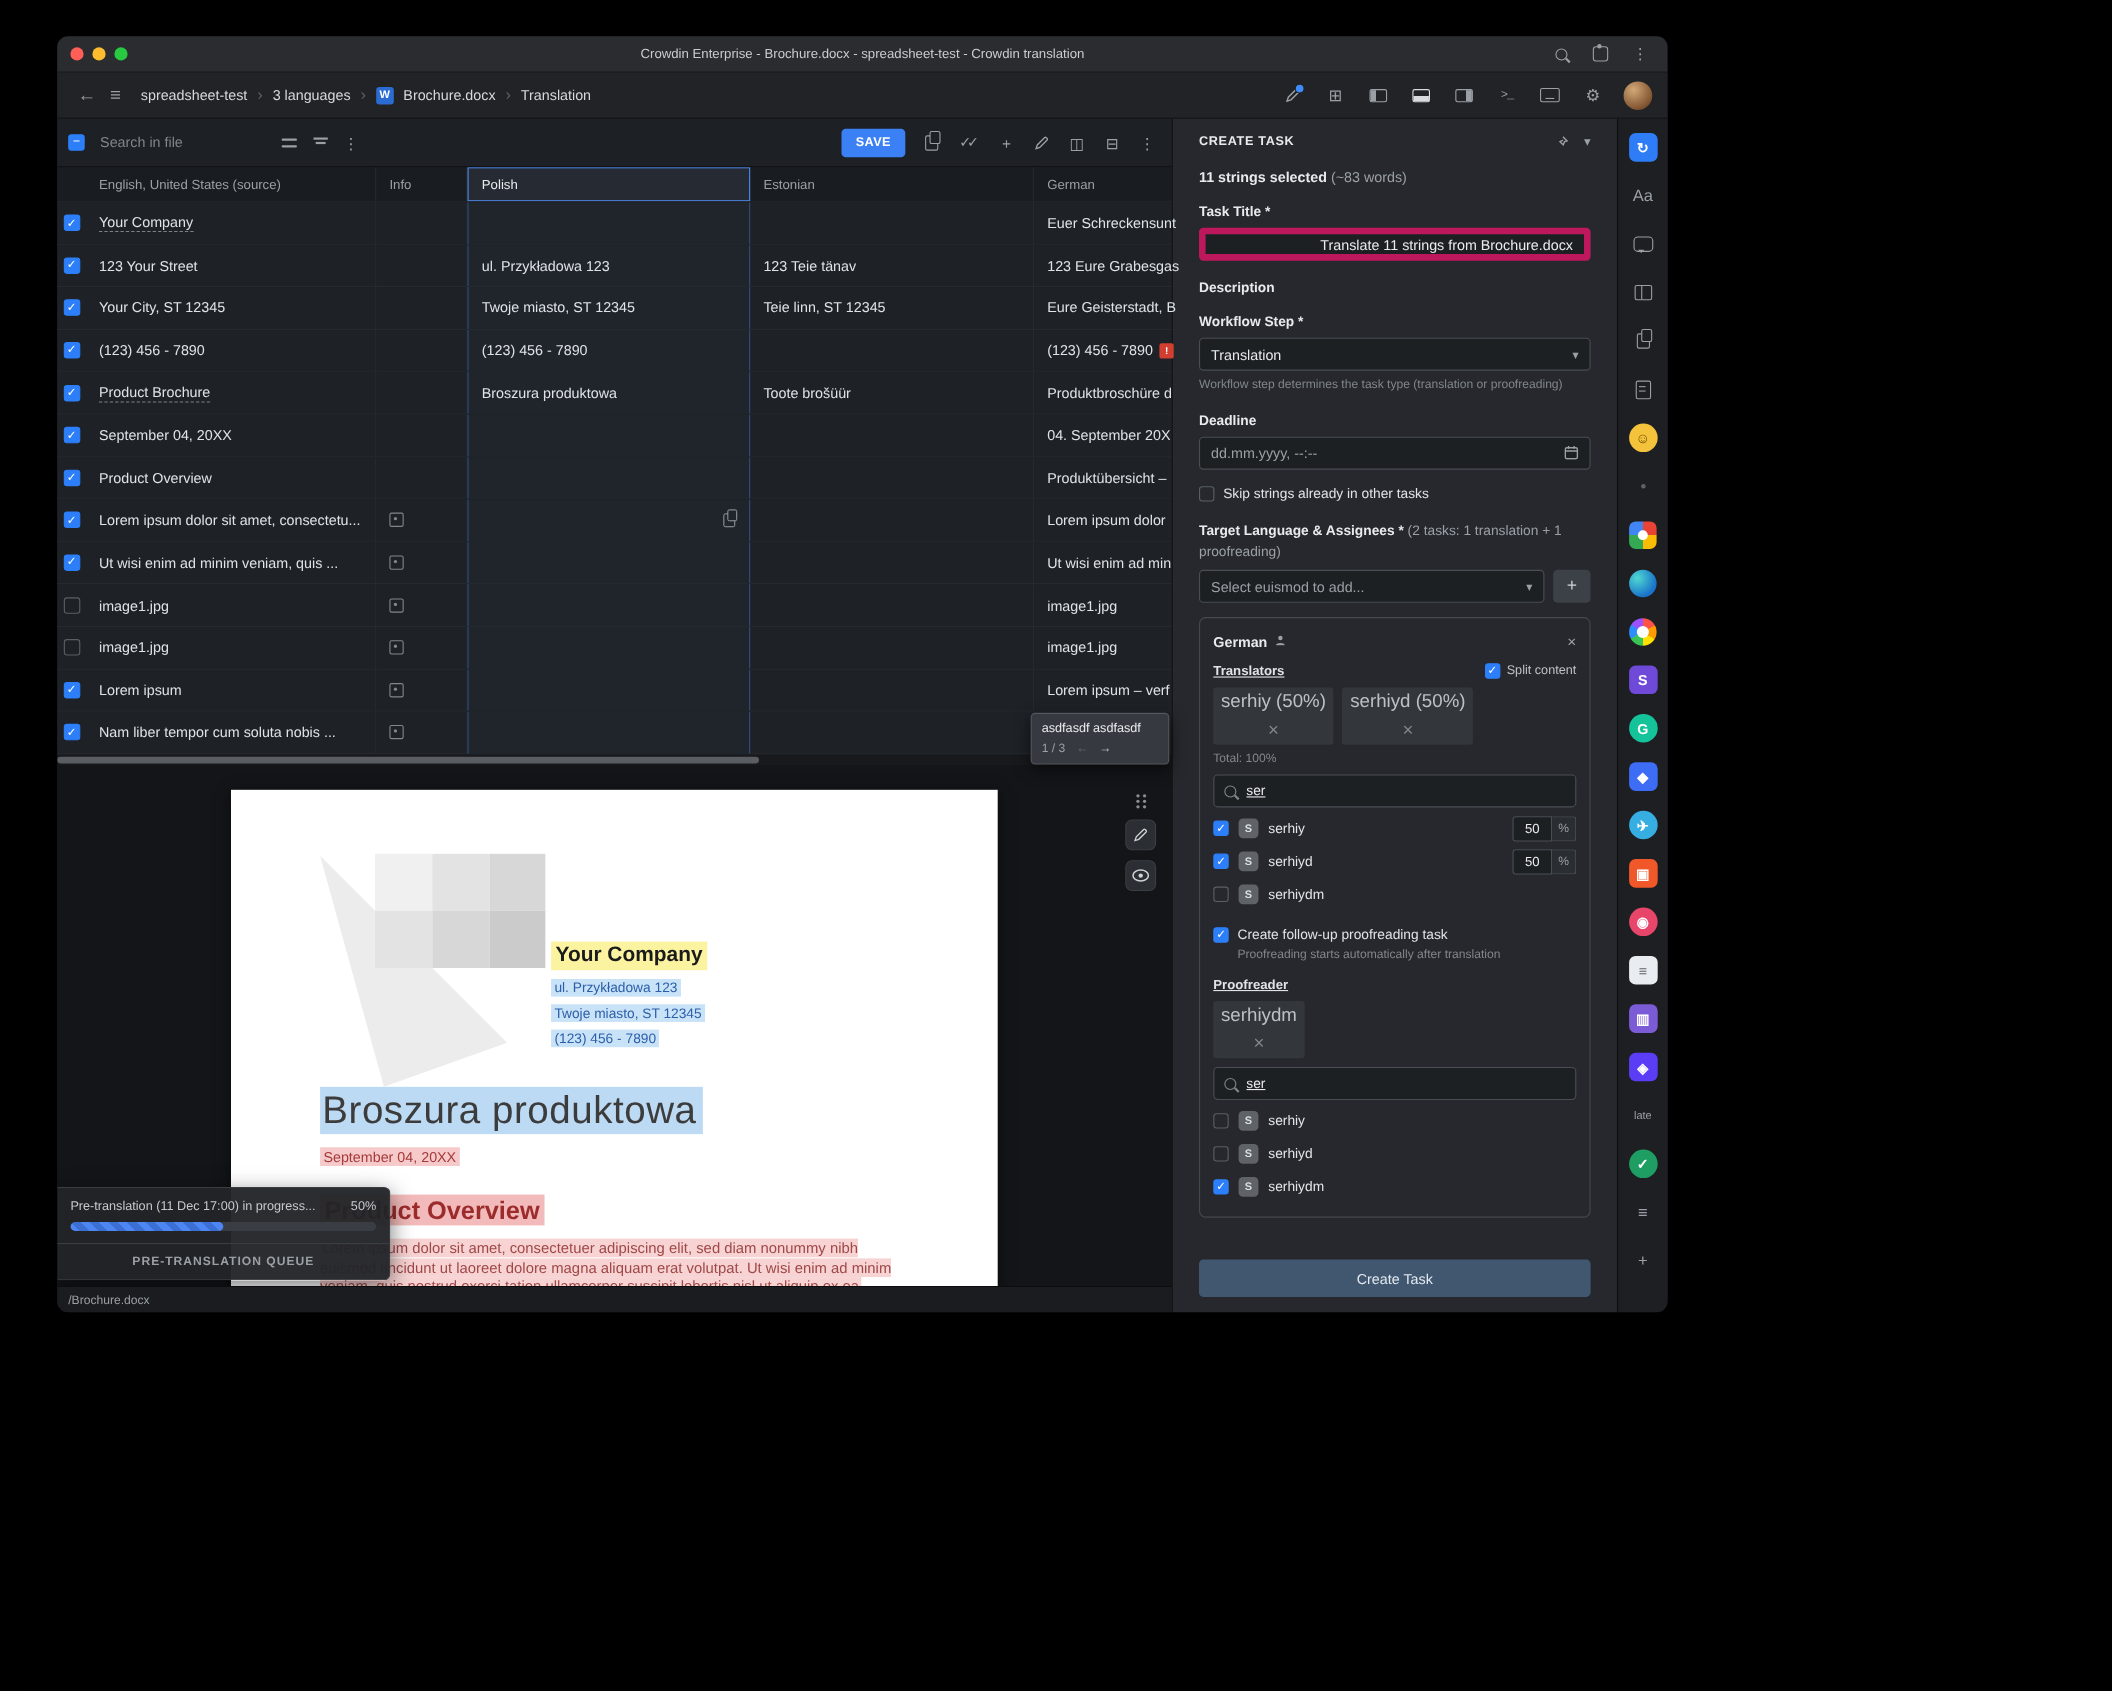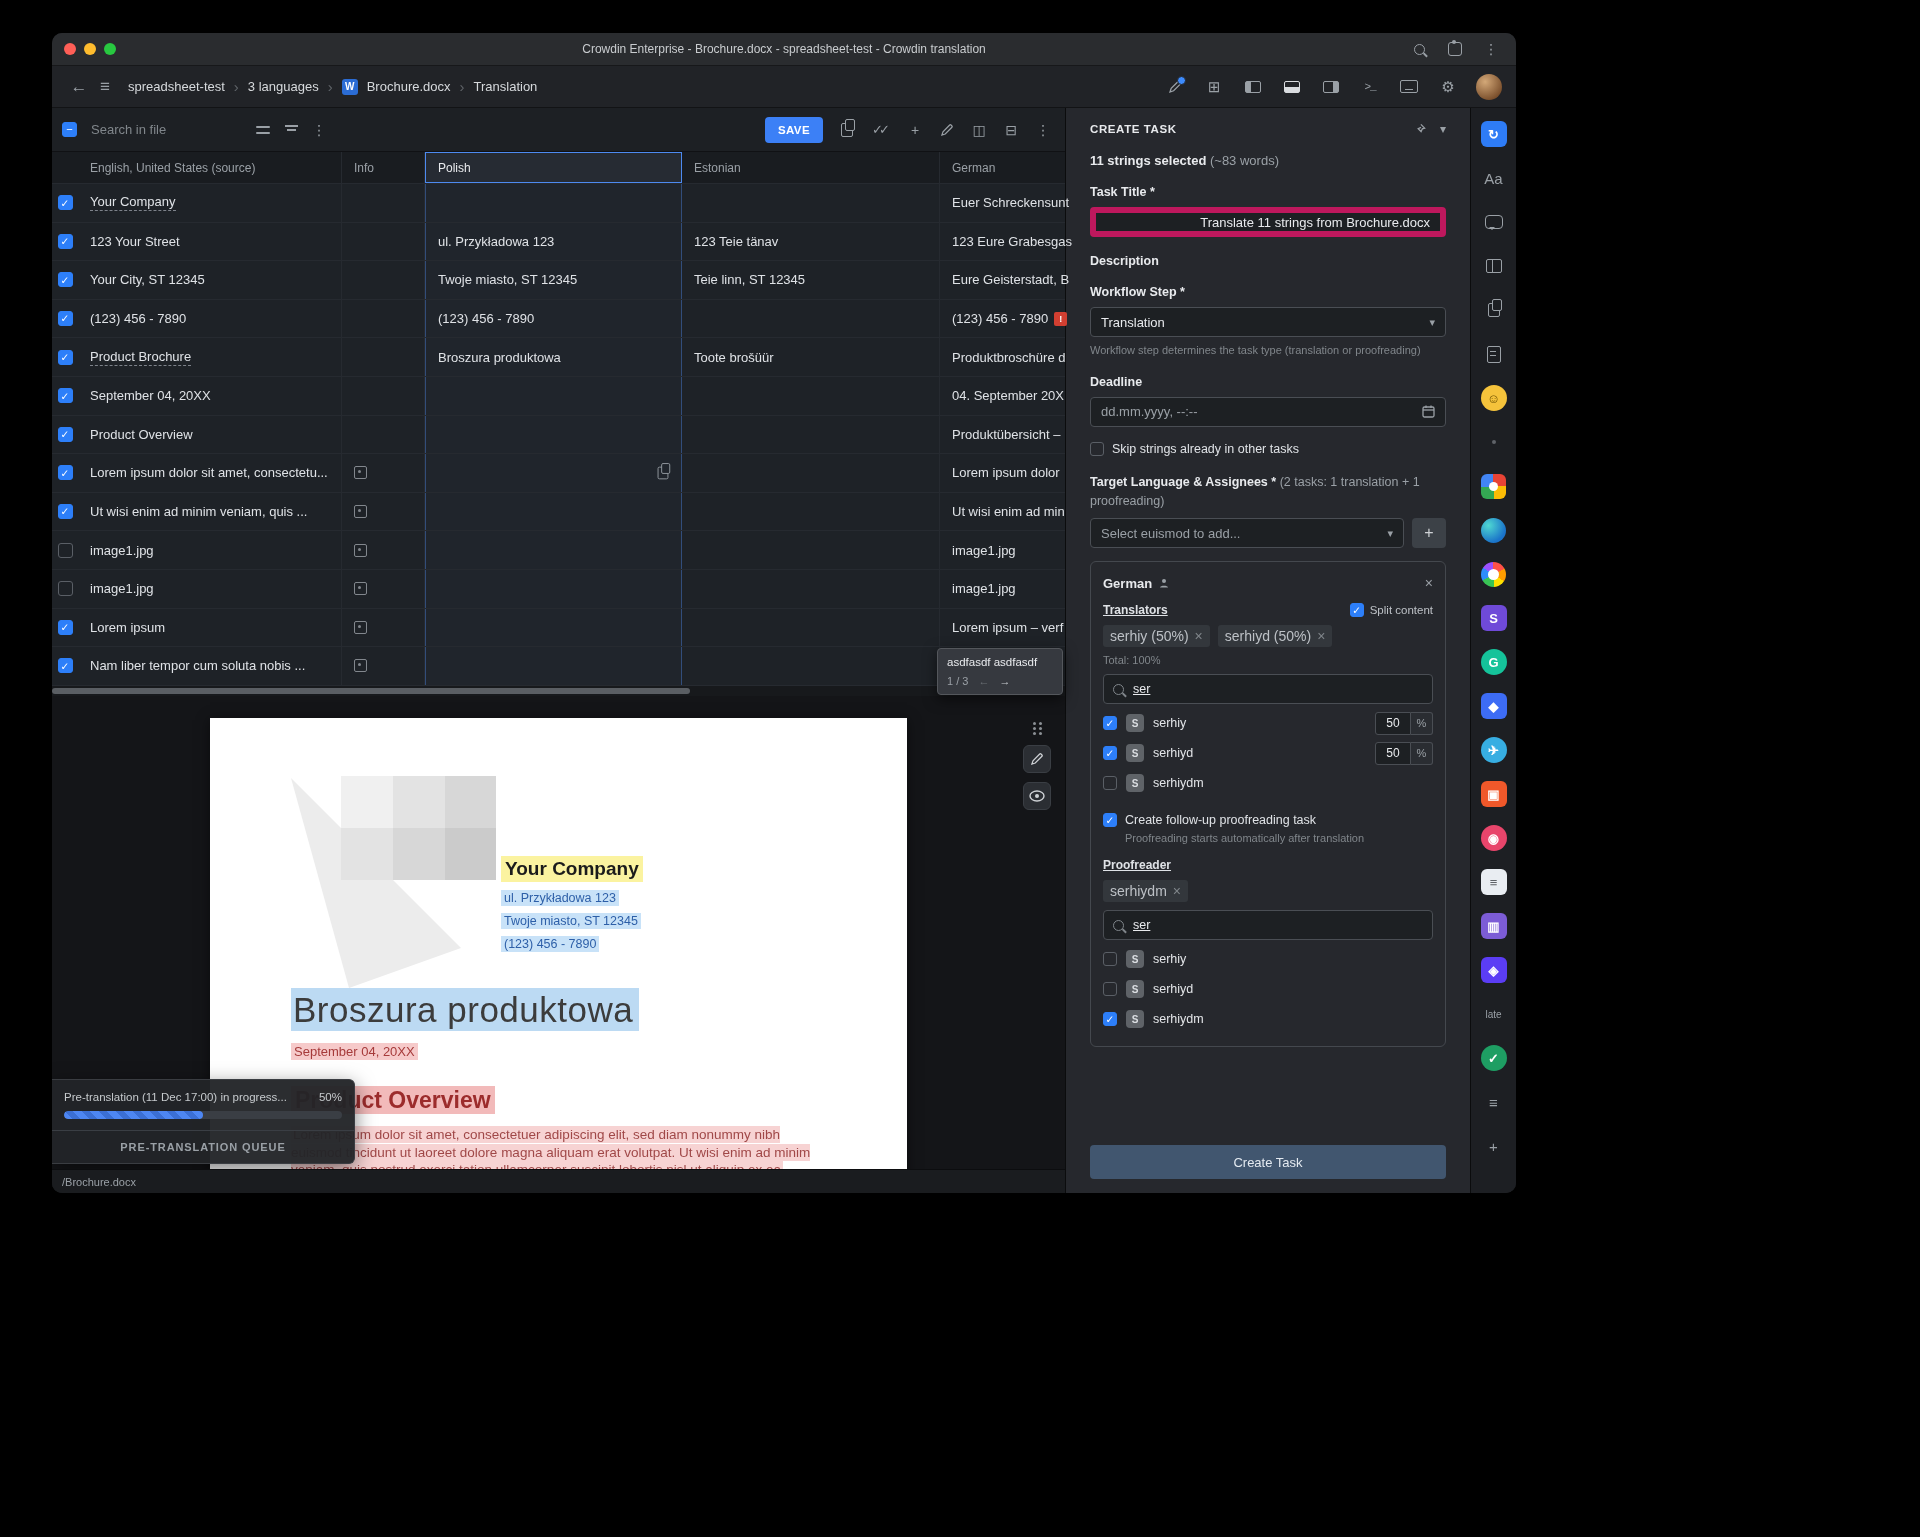--- a/index.html
+++ b/index.html
@@ -157,21 +157,21 @@
   .plusbtn{width:34px;height:30px;background:#3c4147;color:#cfd2d6;border:none;border-radius:4px;font-size:16px;cursor:pointer;flex:none;}
   .gcard{margin-top:13px;border:1px solid #44484e;border-radius:6px;padding:12px;}
   .ghead{display:flex;align-items:center;gap:7px;}
   .gname{font-size:13px;font-weight:bold;color:#e8eaed;}
   .gclose{margin-left:auto;color:#9aa0a6;font-size:14px;cursor:pointer;}
   .trrow{margin-top:11px;display:flex;align-items:center;}
   .lbl2{font-size:12px;font-weight:bold;color:#dfe2e6;text-decoration:underline;}
   .lbl2.mt12{margin-top:12px;display:block;}
   .splitlab{margin-left:auto;display:flex;align-items:center;gap:6px;font-size:11.5px;color:#bdc1c6;cursor:pointer;}
   .tags{margin-top:8px;display:flex;gap:8px;flex-wrap:wrap;}
-  .chip{background:#33373c;border-radius:3px;padding:3px 7px;font-size:14px;color:#bdc1c6;display:inline-flex;align-items:center;gap:6px;}
+  .chip{background:#33373c;border-radius:3px;padding:3px 7px;font-size:17px;color:#bdc1c6;display:inline-flex;align-items:center;gap:6px;flex-direction:column;}
   .chip-x{color:#80868b;cursor:pointer;}
   .total{margin-top:7px;font-size:11px;color:#80868b;}
   .searchbox{margin-top:8px;height:28px;background:#1d2023;border:1px solid #4a4e54;border-radius:4px;display:flex;align-items:center;padding:0 9px;gap:7px;}
   .searchbox input{flex:1;background:transparent;border:none;outline:none;color:#e8eaed;font-size:12.5px;font-family:inherit;text-decoration:underline;}
   .magic{width:9px;height:9px;border:1.5px solid #80868b;border-radius:50%;position:relative;flex:none;}
   .magic::after{content:"";position:absolute;width:5px;height:1.5px;background:#80868b;transform:rotate(45deg);right:-4px;bottom:-2px;}
   .ulist{margin-top:4px;}
   .uitem{height:30px;display:flex;align-items:center;gap:9px;cursor:pointer;}
   .uav{width:18px;height:18px;border-radius:4px;background:#5f6368;color:#dbdee2;font-size:10px;font-weight:bold;display:inline-flex;align-items:center;justify-content:center;flex:none;}
   .uname{font-size:12.5px;color:#e3e5e8;}

